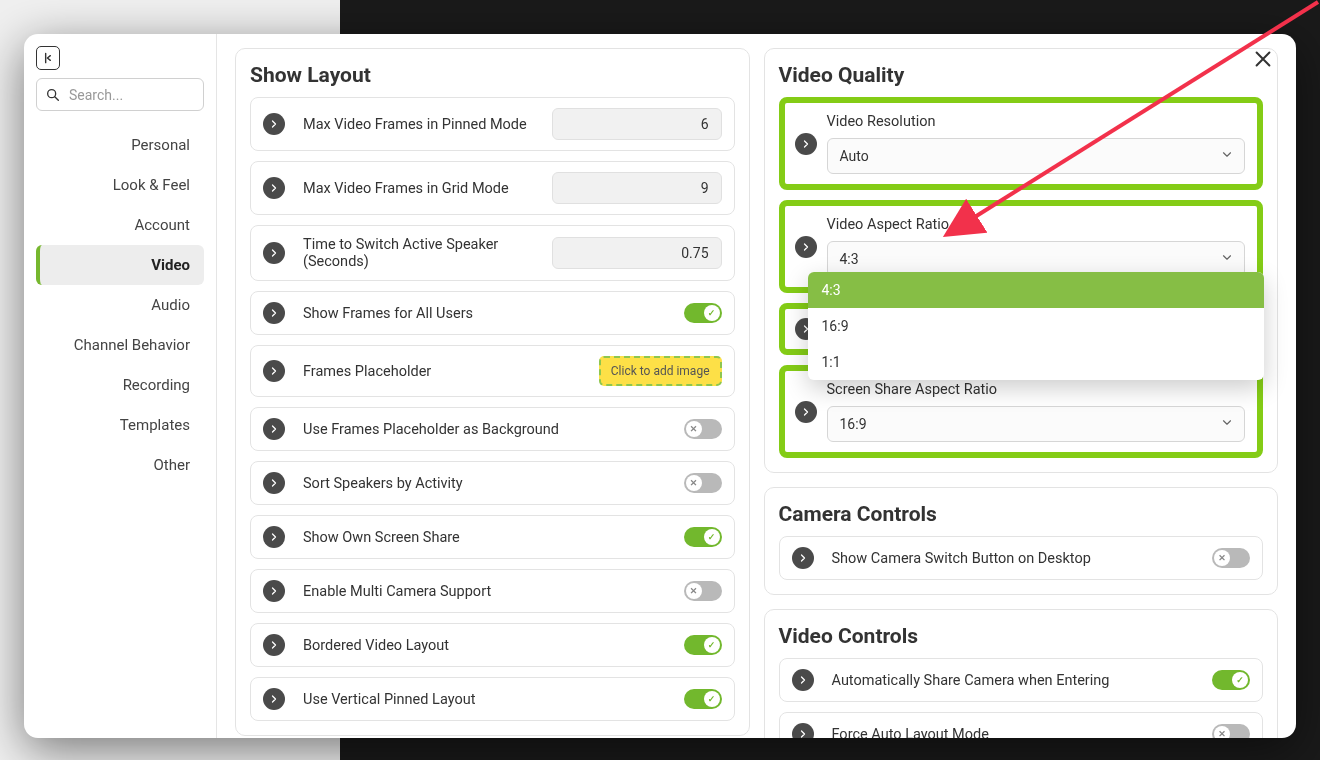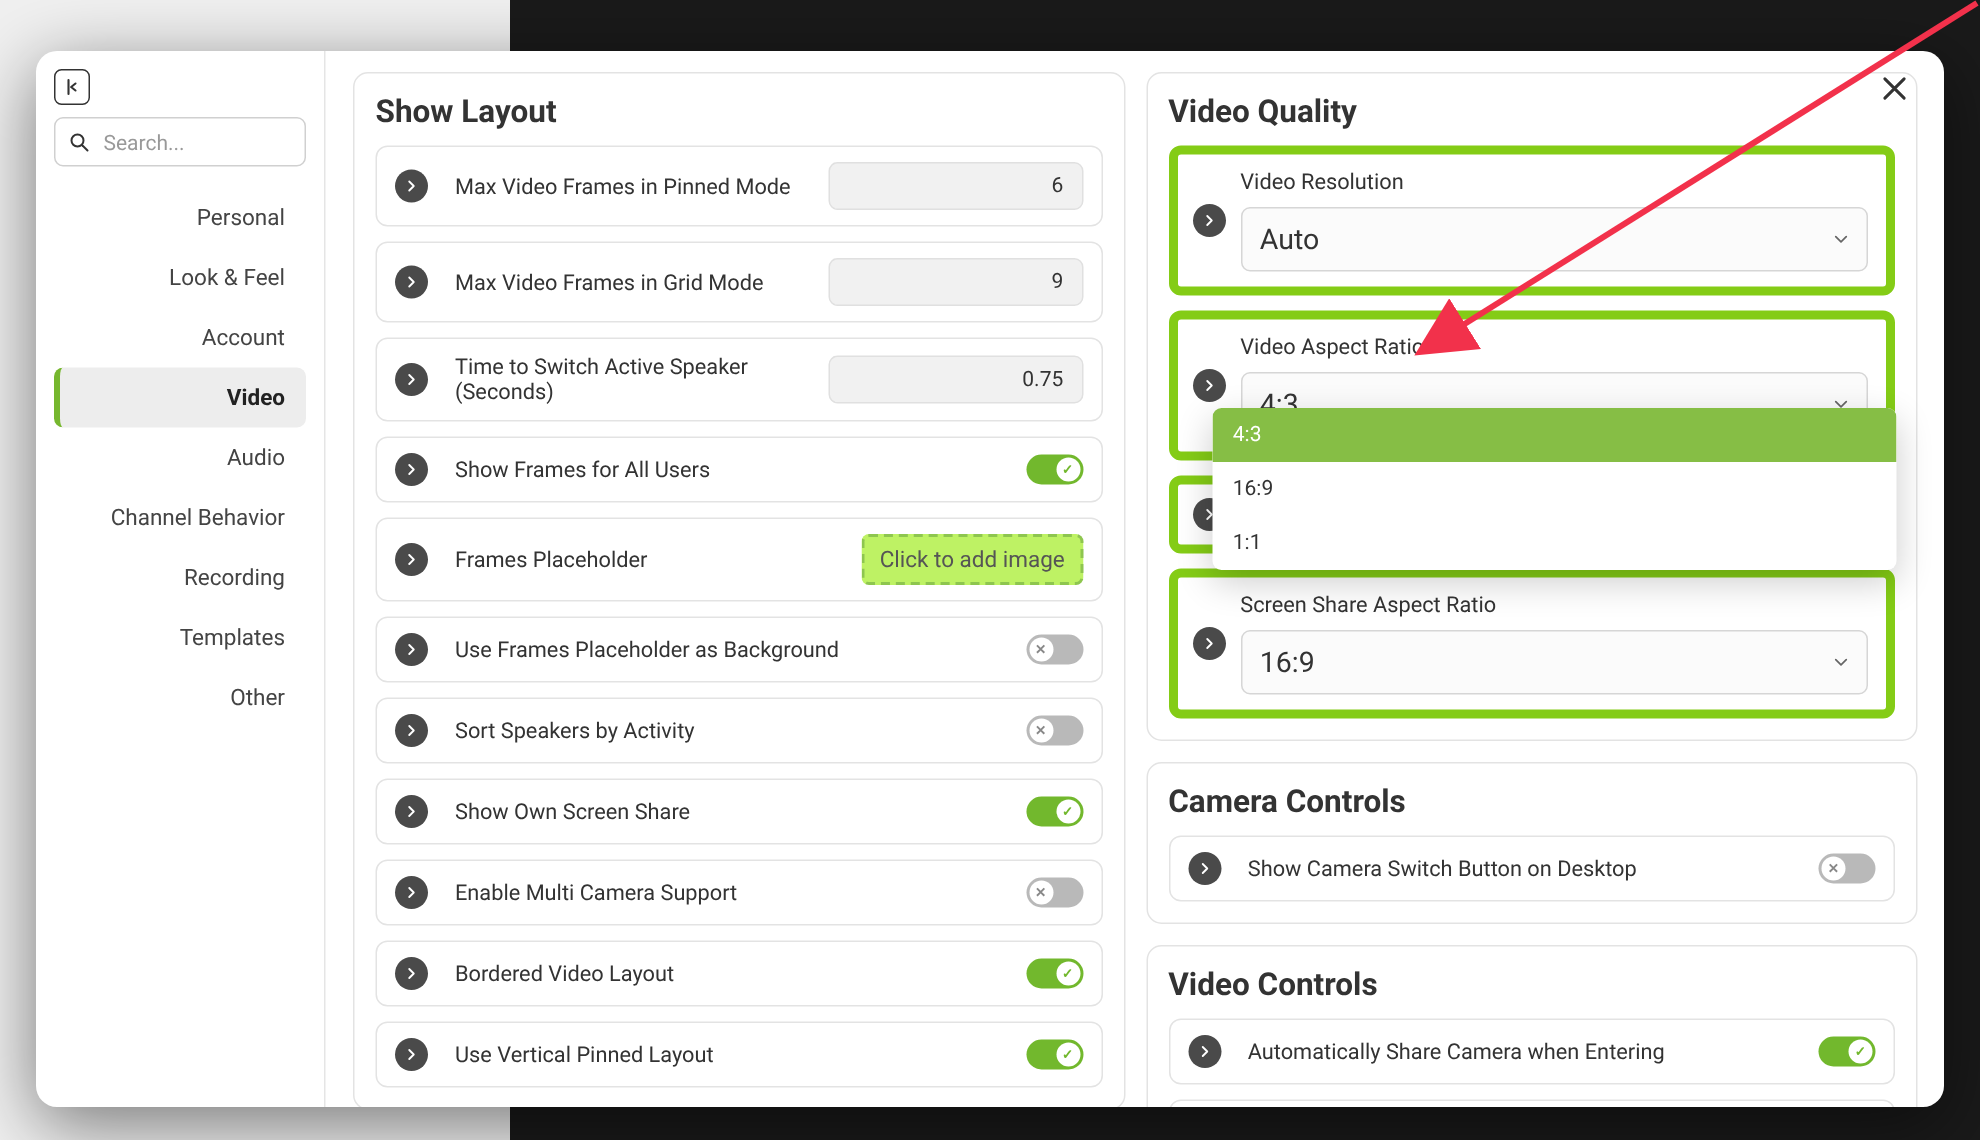--- a/index.html
+++ b/index.html
@@ -182,22 +182,22 @@
 .toggle.on .toggle-knob::after { content: "✓"; color: #72b82d; font-weight: bold; }
 .toggle.off { background: #b9b9b9; }
 .toggle.off .toggle-knob { left: 2px; }
 .toggle.off .toggle-knob::after { content: "✕"; color: #888; font-weight: bold; }
 
 .img-btn {
   border: 2px dashed #8ec64f;
   color: #555;
   padding: 6px 10px;
   border-radius: 5px;
-  font-size: 15px;
-  background: #bef264;
+  font-size: 12px;
+  background: #fde047;
   cursor: pointer;
 }
 
 .select-block {
   border: 6px solid #84cc16;
   border-radius: 8px;
   margin-bottom: 10px;
   display: flex;
   align-items: stretch;
 }
@@ -215,21 +215,21 @@
 .select-label {
   font-size: 14.5px;
   color: #333;
   padding-bottom: 8px;
 }
 .select-box {
   border: 1px solid #d6d6d6;
   border-radius: 6px;
   background: #fbfbfb;
   padding: 9px 36px 9px 12px;
-  font-size: 19px;
+  font-size: 14px;
   color: #333;
   position: relative;
   cursor: pointer;
 }
 .select-box .chev {
   position: absolute;
   right: 10px; top: 50%; transform: translateY(-50%);
 }
 
 .dropdown {

